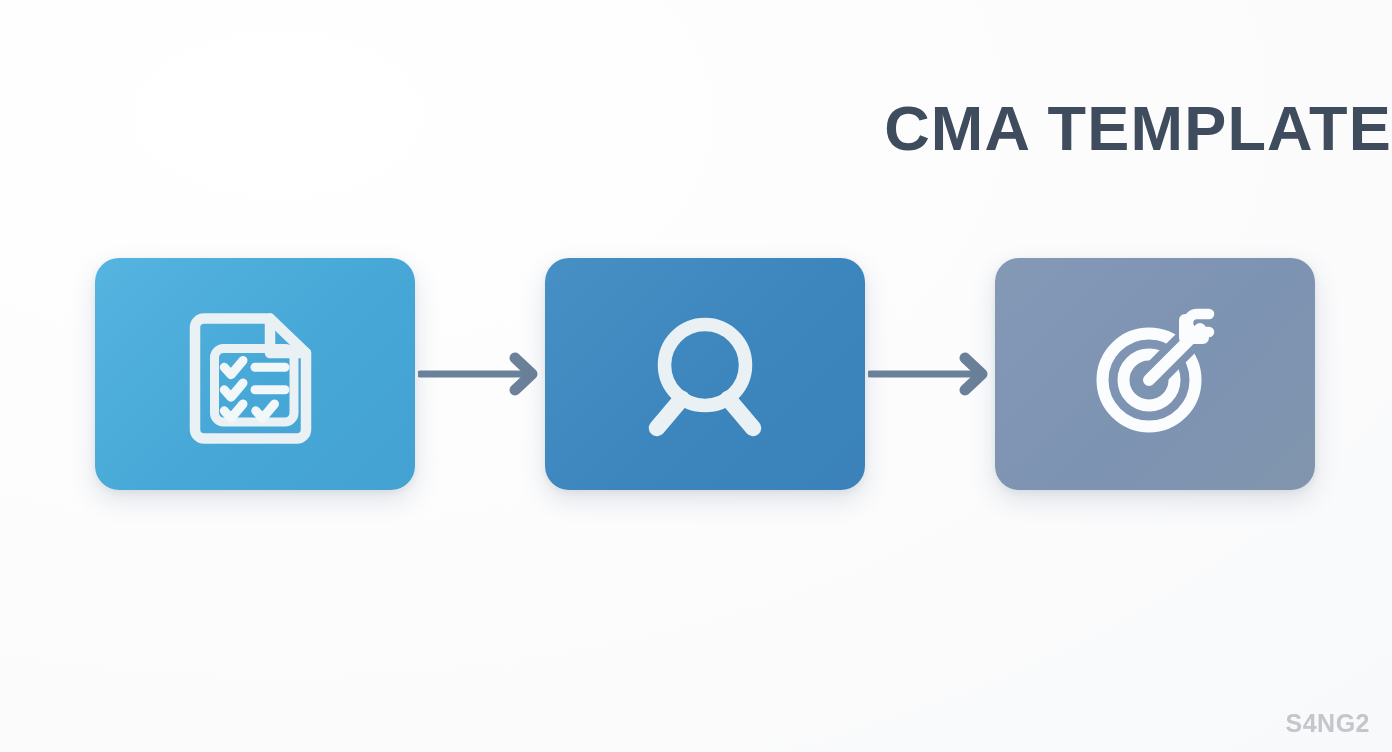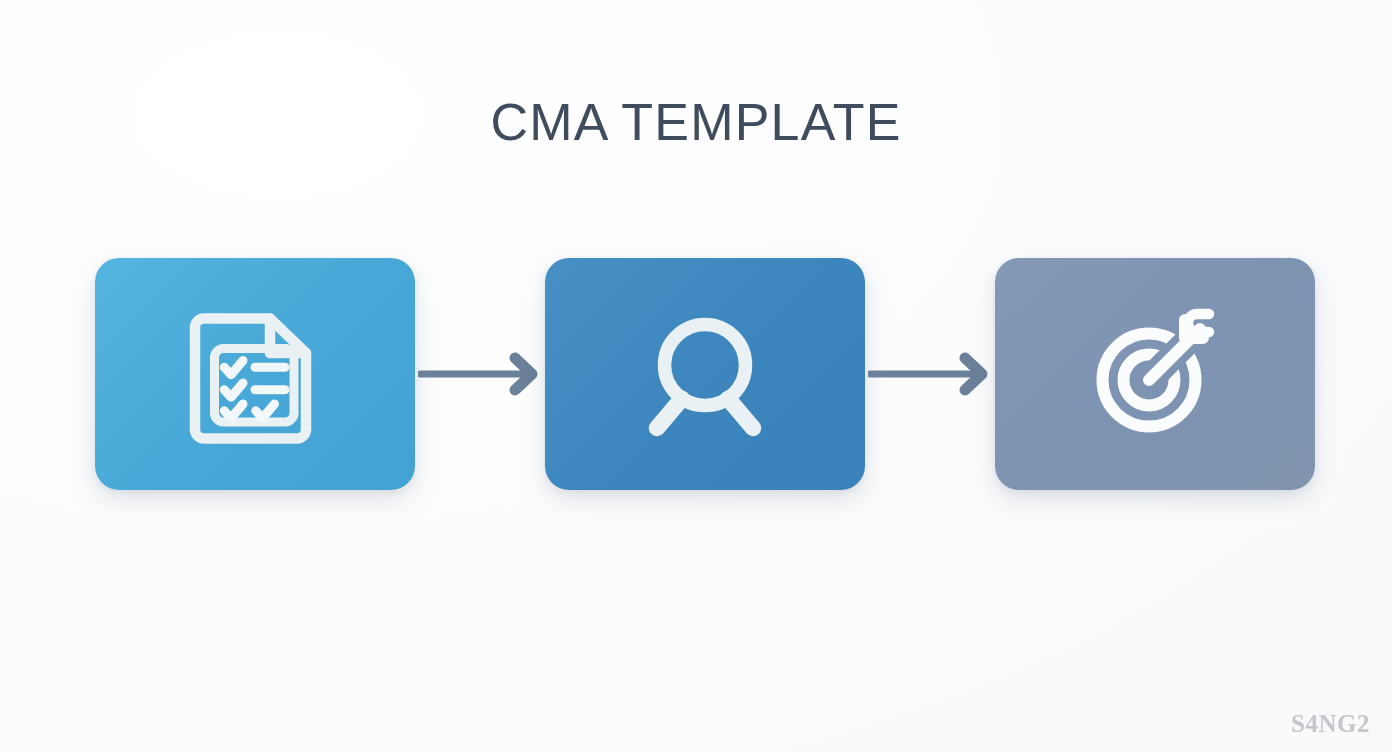--- a/index.html
+++ b/index.html
@@ -14,23 +14,23 @@
     position:relative;
     width:1392px; height:752px;
     background:
       radial-gradient(ellipse at 20% 15%, #ffffff 0%, #fcfcfd 55%, #f8f9fa 100%);
   }
 
   
   .title {
     position:absolute;
     top:92px; left:0; width:100%;
-    text-align:center;
-    font-size:52px;
-    font-weight:normal;
+    text-align:right;
+    font-size:63px;
+    font-weight:bold;
     letter-spacing:1.2px;
     color:#3e4c5e;
     font-family:"Liberation Sans", sans-serif;
   }
 
   
   .flow {
     position:absolute;
     top:258px; left:95px;
     width:1220px; height:232px;
@@ -63,21 +63,21 @@
   .arrow svg { display:block; }
 
   
   .watermark {
     position:absolute;
     right:22px; bottom:14px;
     font-size:25px;
     font-weight:bold;
     letter-spacing:0.5px;
     color:#c3c7cb;
-    font-family:Liberation Serif, serif;
+    font-family:Liberation Sans, sans-serif;
   }
 </style>
 </head>
 <body>
 
 <div class="slide">
 
   <h1 class="title">CMA TEMPLATE</h1>
 
   <div class="flow">

